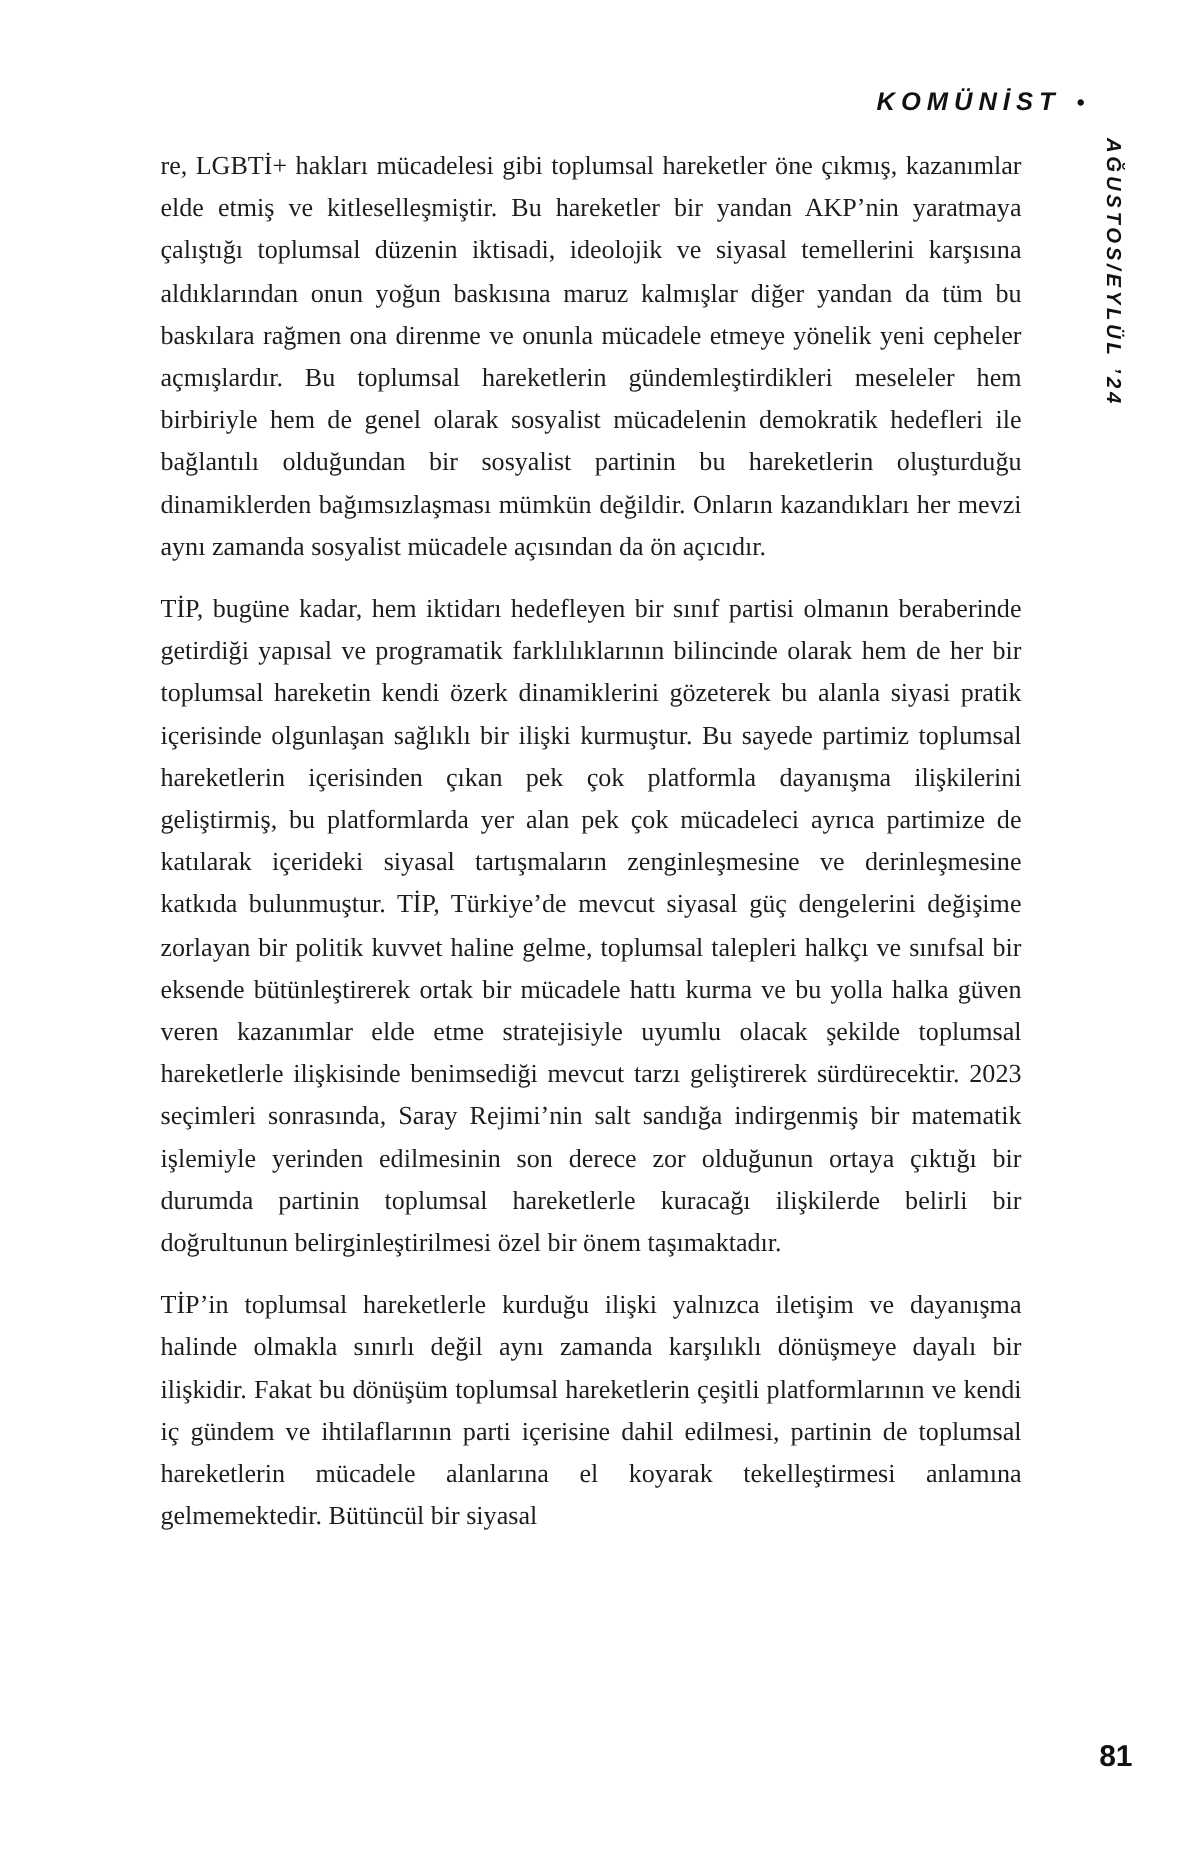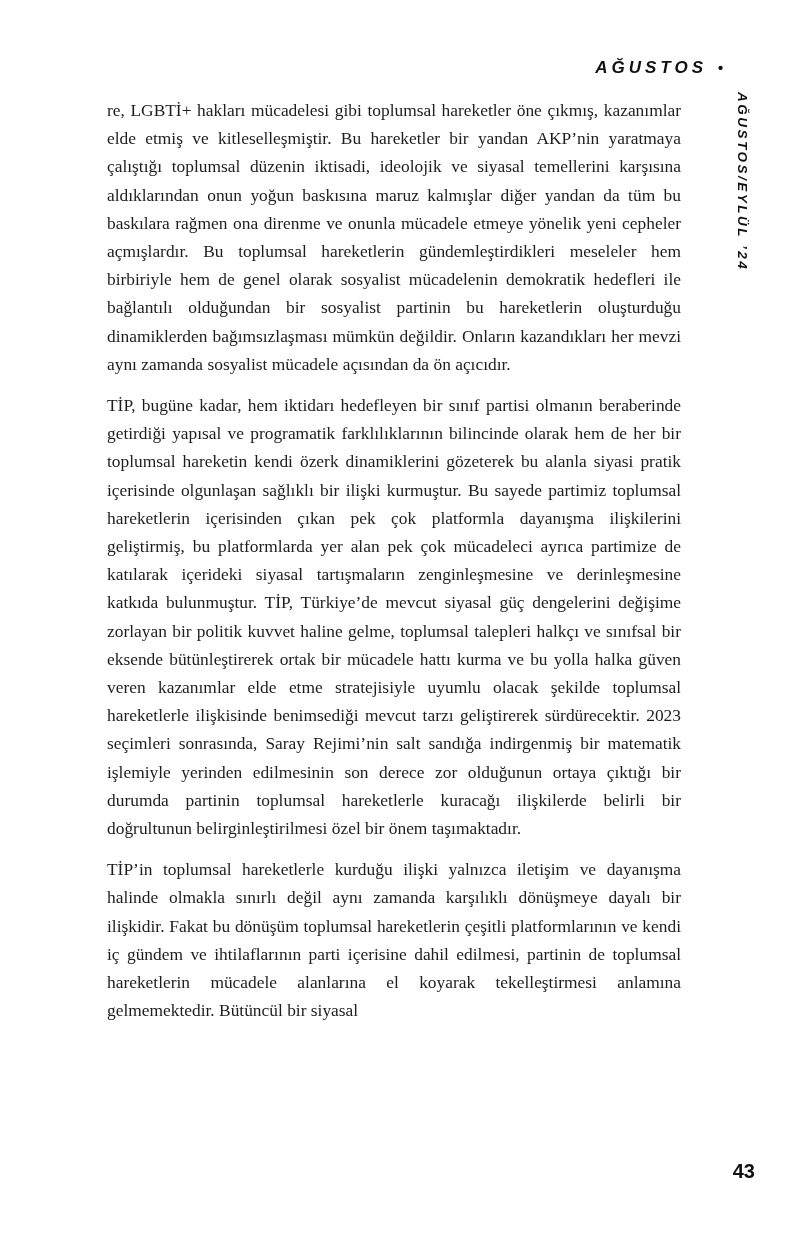--- a/index.html
+++ b/index.html
@@ -73,27 +73,27 @@
     font-size: 20px;
     color: #111111;
   }
 </style>
 </head>
 <body>
 
 <div class="page">
 
   <div class="masthead">
-    <span class="mast-title">AĞUSTOS</span>
+    <span class="mast-title">KOMÜNİST</span>
     <span class="mast-bullet">•</span>
   </div>
 
   <div class="issue-vertical">AĞUSTOS/EYLÜL ’24</div>
 
   <div class="article">
     <p>re, LGBTİ+ hakları mücadelesi gibi toplumsal hareketler öne çıkmış, kazanımlar elde etmiş ve kitleselleşmiştir. Bu hareketler bir yandan AKP’nin yaratmaya çalıştığı toplumsal düzenin iktisadi, ideolojik ve siyasal temellerini karşısına aldıklarından onun yoğun baskısına maruz kalmışlar diğer yandan da tüm bu baskılara rağmen ona direnme ve onunla mücadele etmeye yönelik yeni cepheler açmışlardır. Bu toplumsal hareketlerin gündemleştirdikleri meseleler hem birbiriyle hem de genel olarak sosyalist mücadelenin demokratik hedefleri ile bağlantılı olduğundan bir sosyalist partinin bu hareketlerin oluşturduğu dinamiklerden bağımsızlaşması mümkün değildir. Onların kazandıkları her mevzi aynı zamanda sosyalist mücadele açısından da ön açıcıdır.</p>
     <p>TİP, bugüne kadar, hem iktidarı hedefleyen bir sınıf partisi olmanın beraberinde getirdiği yapısal ve programatik farklılıklarının bilincinde olarak hem de her bir toplumsal hareketin kendi özerk dinamiklerini gözeterek bu alanla siyasi pratik içerisinde olgunlaşan sağlıklı bir ilişki kurmuştur. Bu sayede partimiz toplumsal hareketlerin içerisinden çıkan pek çok platformla dayanışma ilişkilerini geliştirmiş, bu platformlarda yer alan pek çok mücadeleci ayrıca partimize de katılarak içerideki siyasal tartışmaların zenginleşmesine ve derinleşmesine katkıda bulunmuştur. TİP, Türkiye’de mevcut siyasal güç dengelerini değişime zorlayan bir politik kuvvet haline gelme, toplumsal talepleri halkçı ve sınıfsal bir eksende bütünleştirerek ortak bir mücadele hattı kurma ve bu yolla halka güven veren kazanımlar elde etme stratejisiyle uyumlu olacak şekilde toplumsal hareketlerle ilişkisinde benimsediği mevcut tarzı geliştirerek sürdürecektir. 2023 seçimleri sonrasında, Saray Rejimi’nin salt sandığa indirgenmiş bir matematik işlemiyle yerinden edilmesinin son derece zor olduğunun ortaya çıktığı bir durumda partinin toplumsal hareketlerle kuracağı ilişkilerde belirli bir doğrultunun belirginleştirilmesi özel bir önem taşımaktadır.</p>
     <p>TİP’in toplumsal hareketlerle kurduğu ilişki yalnızca iletişim ve dayanışma halinde olmakla sınırlı değil aynı zamanda karşılıklı dönüşmeye dayalı bir ilişkidir. Fakat bu dönüşüm toplumsal hareketlerin çeşitli platformlarının ve kendi iç gündem ve ihtilaflarının parti içerisine dahil edilmesi, partinin de toplumsal hareketlerin mücadele alanlarına el koyarak tekelleştirmesi anlamına gelmemektedir. Bütüncül bir siyasal</p>
   </div>
 
-  <div class="pagenum">43</div>
+  <div class="pagenum">81</div>
 
 </div>
 
 </body></html>

